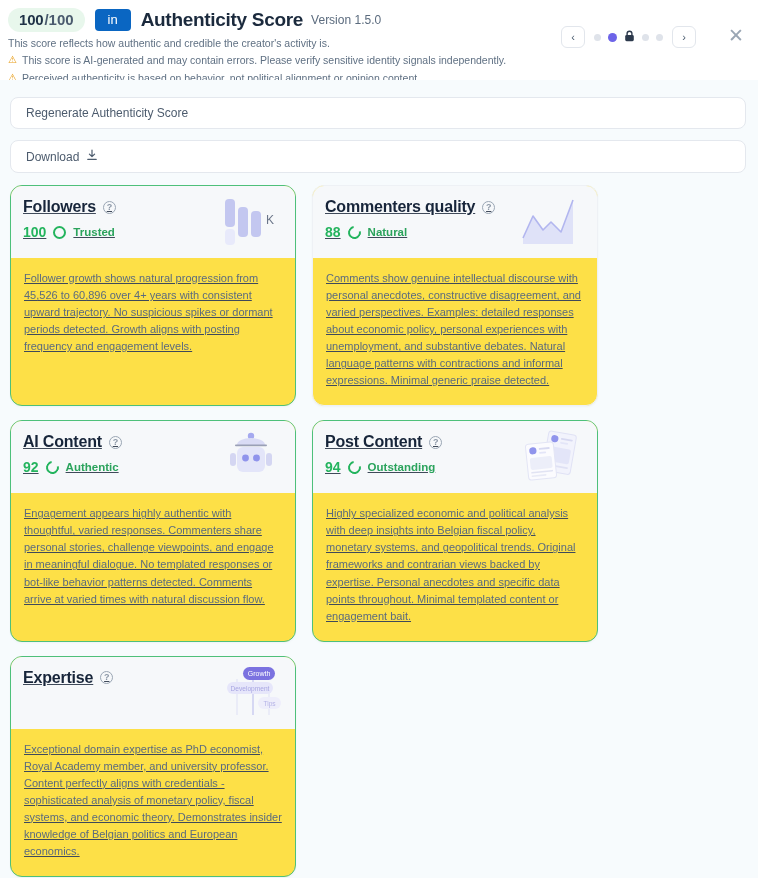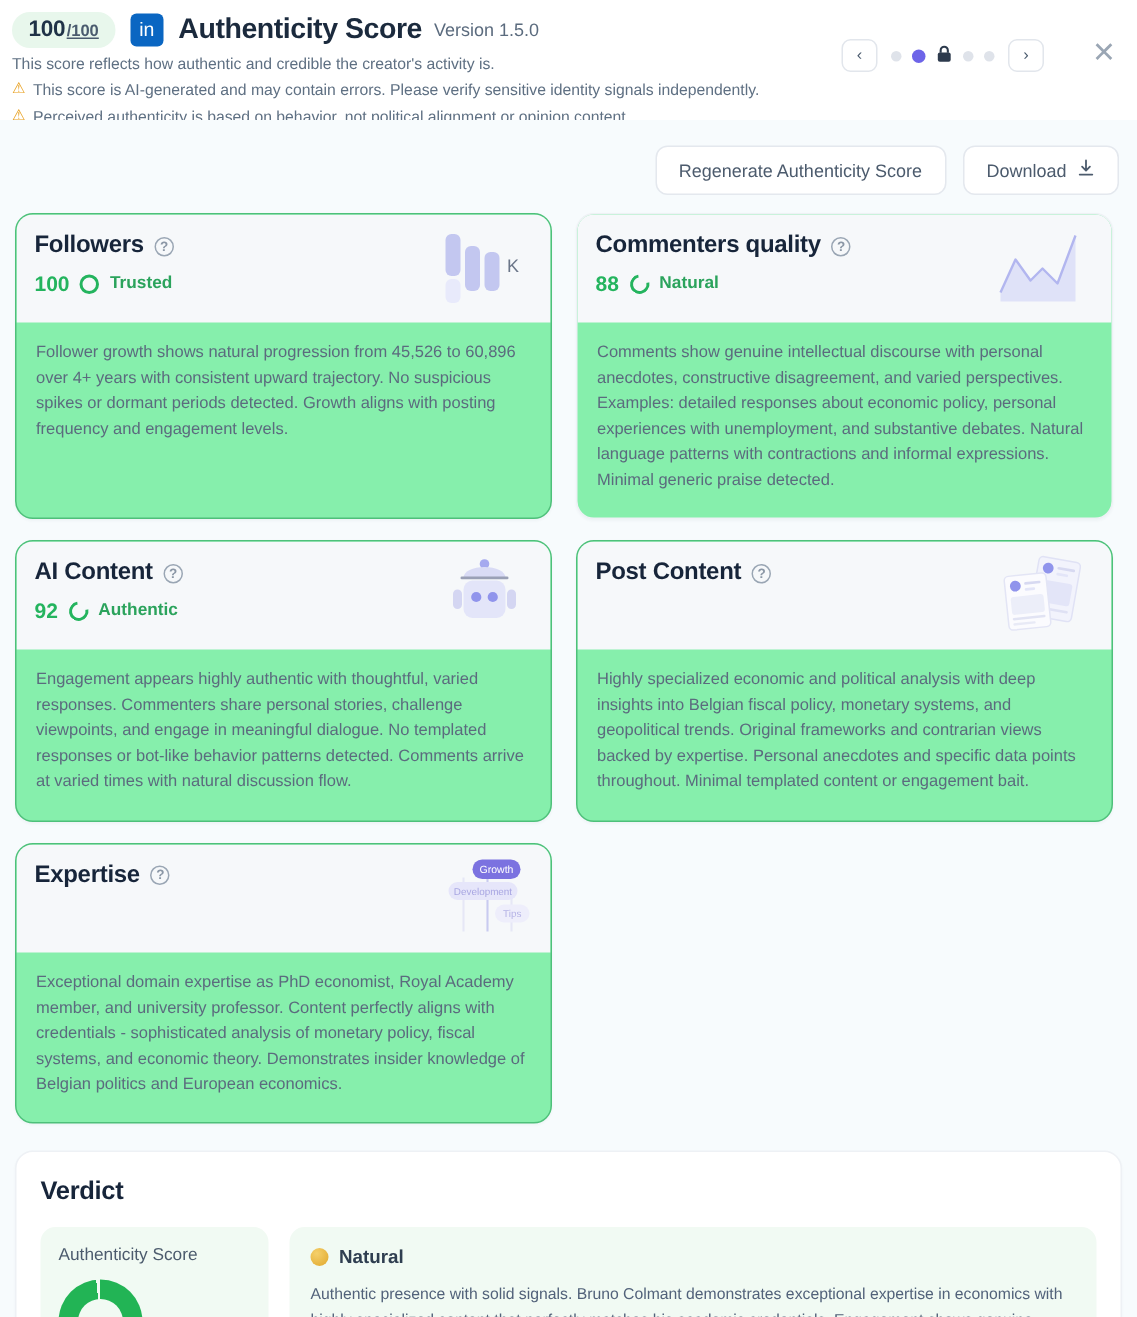--- a/index.html
+++ b/index.html
@@ -20,23 +20,23 @@
   }
   .hdr-top { display: flex; align-items: center; gap: 10px; }
   .score-pill {
     background: #e8f7ec;
     border-radius: 14px;
     padding: 3px 11px 4px;
     display: flex; align-items: baseline; gap: 1px;
     color: #1f3247;
   }
   .score-pill .big { font-size: 15px; font-weight: 700; letter-spacing: -.2px; }
-  .score-pill .small { font-size: 11px; font-weight: 600; color: #4a5b6e; text-decoration: underline; }
+  .score-pill .small { font-size: 15px; font-weight: 600; color: #4a5b6e; }
   .li-badge {
-    width: 22px; height: 22px; border-radius: 4px; background:#0a66c2;
+    width: 36px; height: 22px; border-radius: 4px; background:#0a66c2;
     color:#fff; font-size: 13px; font-weight: 400; line-height: 22px;
     text-align:center; font-family:"Liberation Sans", sans-serif;
   }
   .hdr-title { font-size: 19px; font-weight: 700; color: #1b2a3d; letter-spacing:-.3px; }
   .hdr-version { font-size: 12px; color: #5b6b7e; margin-left: -2px; align-self: center; }
 
   .hdr-sub { font-size: 10.5px; color: #5f7083; margin-top: 4px; line-height: 1.45; }
   .hdr-warn { font-size: 10.5px; color: #5f7083; margin-top: 2px; line-height: 1.5; display:flex; gap:5px; align-items:flex-start;}
   .warn-ico { color:#e8a020; font-size: 10px; line-height: 1.45; }
 
@@ -57,32 +57,33 @@
     position:absolute; right: 14px; top: 26px;
     font-size: 19px; color:#9aa6b4; cursor:pointer; line-height:1; font-weight:300;
   }
 
   
   .body-wrap {
     position:absolute; left:0; right:0; top:80px; bottom:0;
     background: #f7fbfd;
     padding: 0 10px;
   }
-  .actions { display:flex; justify-content:flex-end; gap: 11px; padding: 17px 2px 12px 0; }
+  .actions { display:flex; justify-content:flex-end; gap: 11px; padding: 17px 2px 12px 0; flex-direction: column; }
   .act-btn {
     background:#fff; border:1px solid #e4e8ee; border-radius: 8px;
     padding: 8px 15px; font-size: 12px; color:#4c5b6d; cursor:pointer;
     display:flex; align-items:center; gap:7px;
   }
 
   .grid { display:flex; flex-wrap: wrap; gap: 14px 16px; }
   .card {
-    width: 358px; background:#86efac; border-radius: 12px;
+    width: 286px; background:#fde047; border-radius: 12px;
     border: 1px solid #eef1f5; overflow:hidden;
     box-shadow: 0 1px 2px rgba(20,40,70,.04);
+    text-decoration: underline;
   }
   .card.greenborder { border: 1px solid #4ec07a; }
   .card-head {
     background:#f6f8fa; padding: 12px 12px 11px 12px; position:relative; min-height: 72px;
   }
   .card-title { font-size: 16px; font-weight: 700; color:#17253a; display:flex; align-items:center; gap:7px; letter-spacing:-.2px;}
   .q-ico {
     width:13px;height:13px;border-radius:50%;border:1.2px solid #9aa6b4;color:#8b97a6;
     font-size:9px;line-height:11px;text-align:center; font-weight:600;
   }
@@ -262,20 +263,25 @@
           </div>
         </div>
         <div class="card-body">Engagement appears highly authentic with thoughtful, varied responses. Commenters share personal stories, challenge viewpoints, and engage in meaningful dialogue. No templated responses or bot-like behavior patterns detected. Comments arrive at varied times with natural discussion flow.</div>
       </div>
 
       <div class="card greenborder tall">
         <div class="card-head">
           <div class="card-title">
             <span>Post Content</span>
             <span class="q-ico">?</span>
+          </div>
+          <div class="card-score">
+            <span class="sc-num">94</span>
+            <span class="ring"></span>
+            <span class="sc-label">Outstanding</span>
           </div>
           <div class="card-ill">
             <svg width="64" height="58" viewBox="0 0 64 58">
               <g transform="rotate(10 34 26)">
                 <rect x="24" y="3" width="28" height="40" rx="3" fill="#f2f3fc" stroke="#e0e2f5"></rect>
                 <circle cx="31" cy="10" r="3.6" fill="#9094ec"></circle>
                 <rect x="37" y="8" width="12" height="1.8" rx="0.9" fill="#d7d9f1"></rect>
                 <rect x="37" y="12" width="8" height="1.8" rx="0.9" fill="#e3e5f8"></rect>
                 <rect x="27" y="18" width="22" height="15" rx="2" fill="#e3e5f8"></rect>
                 <rect x="27" y="36" width="22" height="1.8" rx="0.9" fill="#dfe1f4"></rect>

